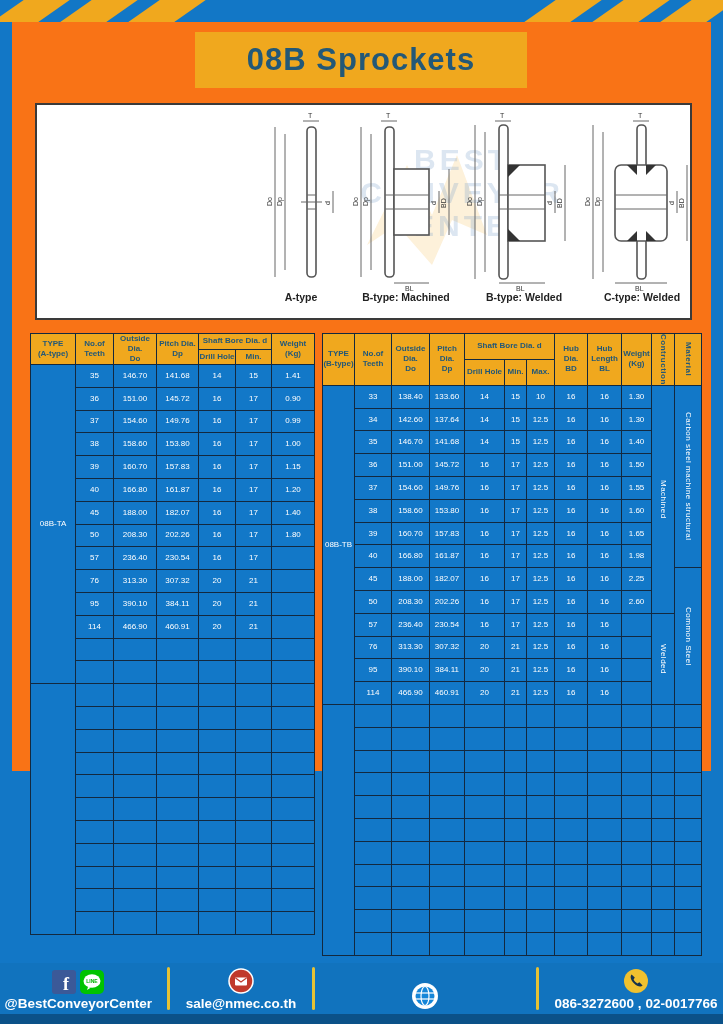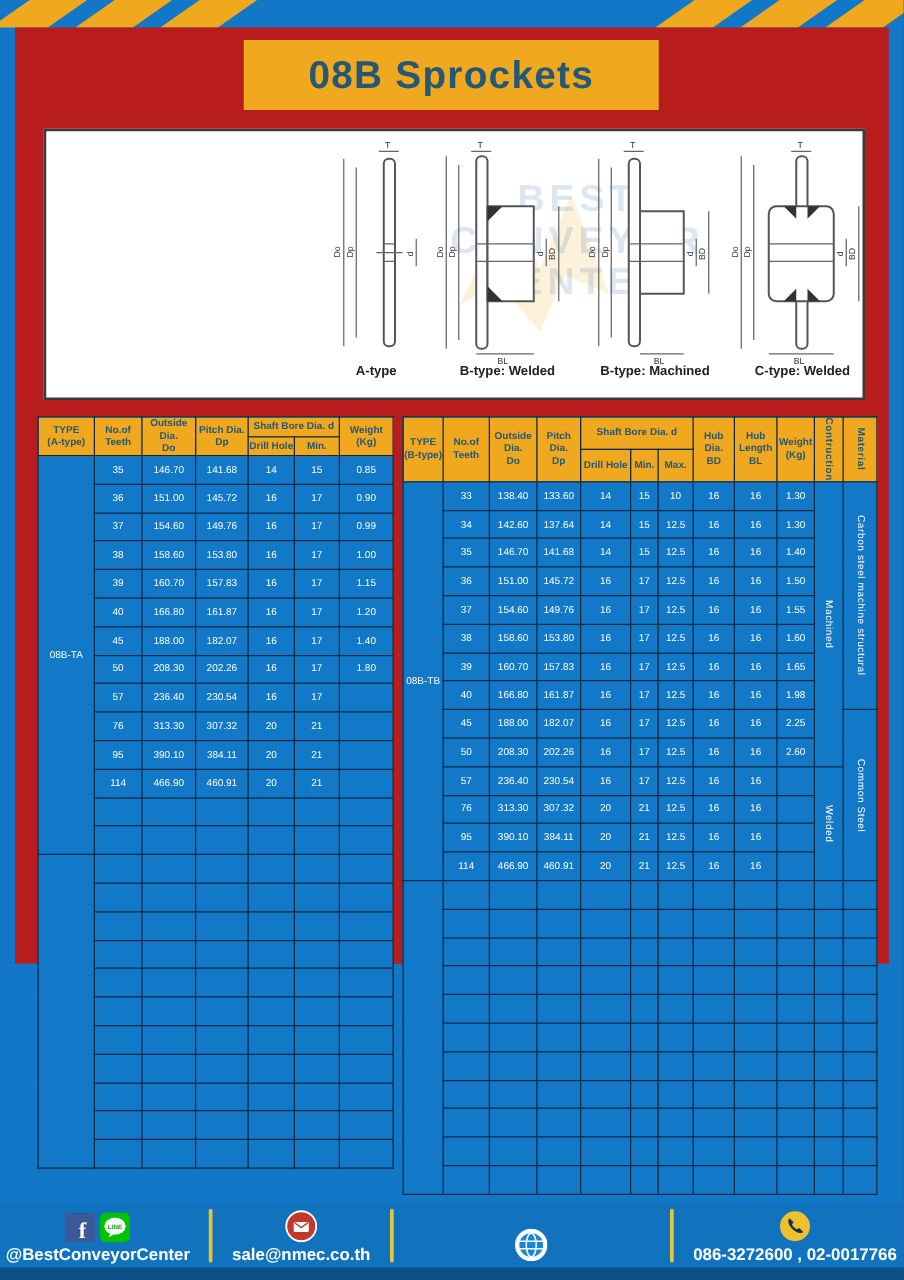--- a/index.html
+++ b/index.html
@@ -5,21 +5,21 @@
   html,body{margin:0;padding:0;}
   body{
     width:723px;height:1024px;position:relative;overflow:hidden;
     background:#1277C6;
     font-family:"Liberation Sans", sans-serif;
   }
   
   .topbar{position:absolute;left:0;top:0;width:723px;height:22px;background:#1277C6;overflow:hidden;}
   .stripe{position:absolute;top:-6px;height:34px;width:46px;background:#F0A81E;transform:skewX(-55deg);}
   
-  .page{position:absolute;left:12px;top:22px;width:699px;height:749px;background:#b91c1c;}
+  .page{position:absolute;left:12px;top:22px;width:699px;height:749px;background:#f97316;}
   .title-banner{
     position:absolute;left:183px;top:10px;width:332px;height:56px;background:#F0A81E;
     display:flex;align-items:center;justify-content:center;
     color:#235877;font-size:31px;font-weight:bold;letter-spacing:1px;
   }
   
   .spec-panel{position:absolute;left:23px;top:81px;width:653px;height:213px;background:#fff;border:2px solid #3a3a3a;overflow:hidden;}
   .spec-lines{position:absolute;left:14px;top:58px;color:#235877;font-size:12.5px;font-weight:bold;line-height:17px;white-space:pre-line;}
   .watermark{position:absolute;left:285px;top:38px;width:280px;text-align:center;
     color:rgba(120,160,200,0.26);font-weight:bold;font-size:30px;line-height:1.1;letter-spacing:4px;pointer-events:none;}
@@ -95,62 +95,62 @@
           <text class="dlab" x="17" y="95" transform="rotate(-90 17 95)">Do</text>
           <text class="dlab" x="27" y="95" transform="rotate(-90 27 95)">Dp</text>
           <line class="dim" x1="78" y1="80" x2="78" y2="102"></line>
           <text class="dlab" x="75" y="94" transform="rotate(-90 75 94)">d</text>
         </svg>
         <div class="fig-label">A-type</div>
       </div>
 
       <div class="fig">
         <svg width="118" height="182" viewBox="0 0 118 182">
+          <line class="dim" x1="34" y1="10" x2="50" y2="10"></line>
+          <text class="dlab" x="39" y="7">T</text>
+          <rect class="part" x="38" y="16" width="9" height="150" rx="4"></rect>
+          <rect class="part" x="47" y="58" width="35" height="66"></rect>
+          <line class="dim" x1="38" y1="84" x2="82" y2="84"></line>
+          <line class="dim" x1="38" y1="98" x2="82" y2="98"></line>
+          <line class="dim" x1="14" y1="16" x2="14" y2="166"></line>
+          <line class="dim" x1="24" y1="23" x2="24" y2="159"></line>
+          <text class="dlab" x="11" y="95" transform="rotate(-90 11 95)">Do</text>
+          <text class="dlab" x="21" y="95" transform="rotate(-90 21 95)">Dp</text>
+          <line class="dim" x1="92" y1="80" x2="92" y2="102"></line>
+          <text class="dlab" x="89" y="94" transform="rotate(-90 89 94)">d</text>
+          <line class="dim" x1="102" y1="58" x2="102" y2="124"></line>
+          <text class="dlab" x="99" y="97" transform="rotate(-90 99 97)">BD</text>
+          <line class="dim" x1="47" y1="172" x2="82" y2="172"></line>
+          <text class="dlab" x="58" y="180">BL</text>
+        </svg>
+        <div class="fig-label">B-type: Machined</div>
+      </div>
+
+      <div class="fig">
+        <svg width="118" height="182" viewBox="0 0 118 182">
           <line class="dim" x1="30" y1="10" x2="46" y2="10"></line>
           <text class="dlab" x="35" y="7">T</text>
           <rect class="part" x="34" y="14" width="9" height="154" rx="4"></rect>
           <rect class="part" x="43" y="54" width="37" height="76"></rect>
           <path class="weld" d="M43 54 L55 54 L43 66 Z"></path>
           <path class="weld" d="M43 130 L55 130 L43 118 Z"></path>
           <line class="dim" x1="34" y1="84" x2="80" y2="84"></line>
           <line class="dim" x1="34" y1="98" x2="80" y2="98"></line>
           <line class="dim" x1="10" y1="14" x2="10" y2="168"></line>
           <line class="dim" x1="20" y1="21" x2="20" y2="161"></line>
           <text class="dlab" x="7" y="95" transform="rotate(-90 7 95)">Do</text>
           <text class="dlab" x="17" y="95" transform="rotate(-90 17 95)">Dp</text>
           <line class="dim" x1="90" y1="80" x2="90" y2="102"></line>
           <text class="dlab" x="87" y="94" transform="rotate(-90 87 94)">d</text>
           <line class="dim" x1="100" y1="54" x2="100" y2="130"></line>
           <text class="dlab" x="97" y="97" transform="rotate(-90 97 97)">BD</text>
           <line class="dim" x1="34" y1="172" x2="80" y2="172"></line>
           <text class="dlab" x="51" y="180">BL</text>
         </svg>
         <div class="fig-label">B-type: Welded</div>
-      </div>
-
-      <div class="fig">
-        <svg width="118" height="182" viewBox="0 0 118 182">
-          <line class="dim" x1="34" y1="10" x2="50" y2="10"></line>
-          <text class="dlab" x="39" y="7">T</text>
-          <rect class="part" x="38" y="16" width="9" height="150" rx="4"></rect>
-          <rect class="part" x="47" y="58" width="35" height="66"></rect>
-          <line class="dim" x1="38" y1="84" x2="82" y2="84"></line>
-          <line class="dim" x1="38" y1="98" x2="82" y2="98"></line>
-          <line class="dim" x1="14" y1="16" x2="14" y2="166"></line>
-          <line class="dim" x1="24" y1="23" x2="24" y2="159"></line>
-          <text class="dlab" x="11" y="95" transform="rotate(-90 11 95)">Do</text>
-          <text class="dlab" x="21" y="95" transform="rotate(-90 21 95)">Dp</text>
-          <line class="dim" x1="92" y1="80" x2="92" y2="102"></line>
-          <text class="dlab" x="89" y="94" transform="rotate(-90 89 94)">d</text>
-          <line class="dim" x1="102" y1="58" x2="102" y2="124"></line>
-          <text class="dlab" x="99" y="97" transform="rotate(-90 99 97)">BD</text>
-          <line class="dim" x1="47" y1="172" x2="82" y2="172"></line>
-          <text class="dlab" x="58" y="180">BL</text>
-        </svg>
-        <div class="fig-label">B-type: Machined</div>
       </div>
 
       <div class="fig">
         <svg width="118" height="182" viewBox="0 0 118 182">
           <line class="dim" x1="50" y1="10" x2="66" y2="10"></line>
           <text class="dlab" x="55" y="7">T</text>
           <rect class="part" x="54" y="14" width="9" height="154" rx="4"></rect>
           <rect class="part" x="32" y="54" width="52" height="76" rx="6"></rect>
           <path class="weld" d="M54 54 L44 54 L54 64 Z"></path>
           <path class="weld" d="M63 54 L73 54 L63 64 Z"></path>
@@ -205,21 +205,21 @@
       </tr>
     </thead>
     <tbody id="tbodyA">
         <tr>
           <td class="type-cell" rowspan="14">08B-TA</td>
           <td>35</td>
           <td>146.70</td>
           <td>141.68</td>
           <td>14</td>
           <td>15</td>
-          <td>0.85</td>
+          <td>1.41</td>
         </tr>
         <tr>
           <td>36</td>
           <td>151.00</td>
           <td>145.72</td>
           <td>16</td>
           <td>17</td>
           <td>0.90</td>
         </tr>
         <tr>

